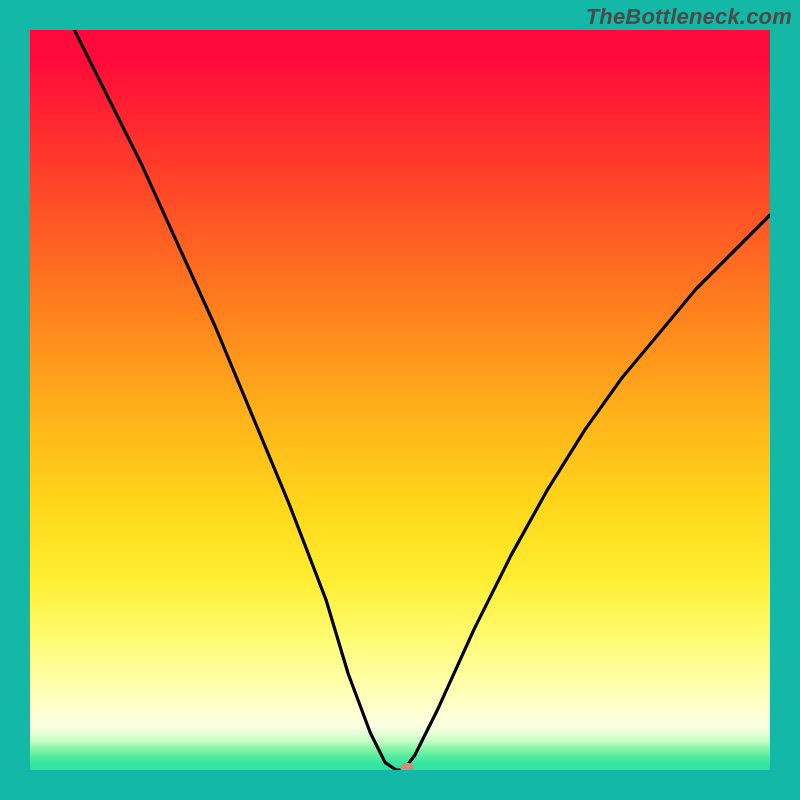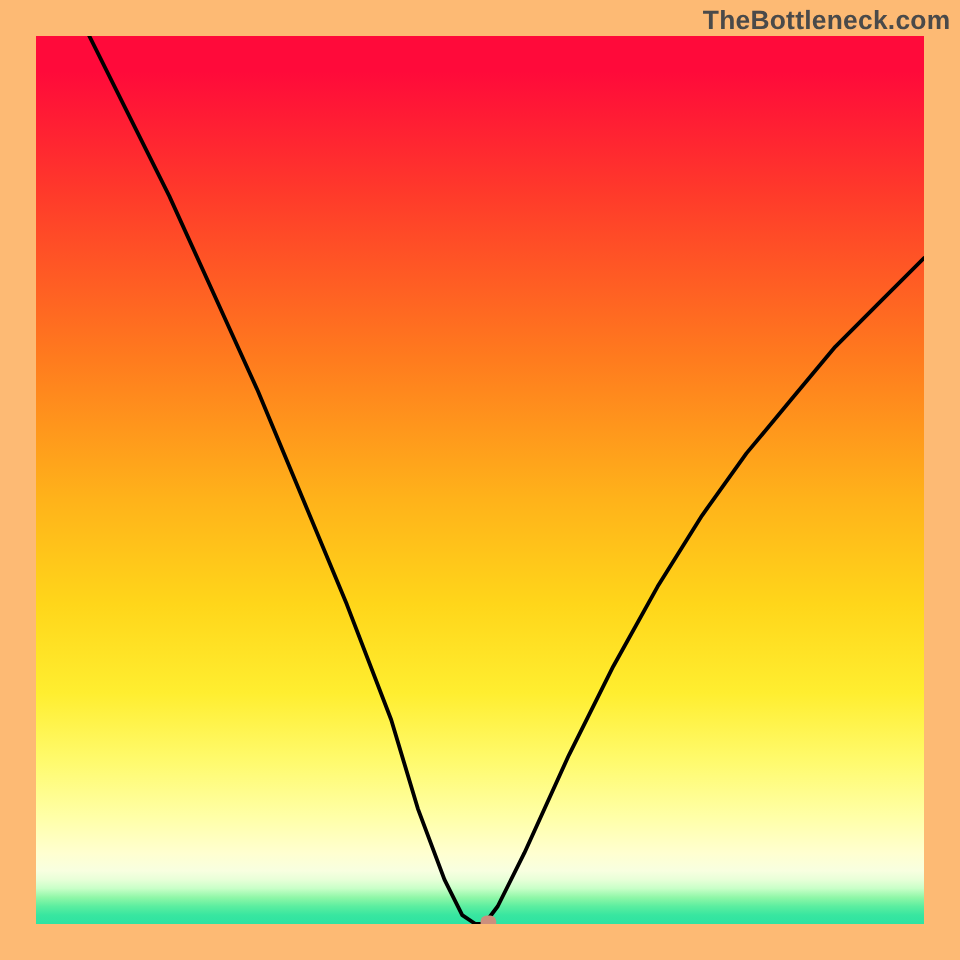--- a/index.html
+++ b/index.html
@@ -8,21 +8,22 @@
     width: 800px;
     height: 800px;
     background: #000;
     font-family: Arial, Helvetica, sans-serif;
     overflow: hidden;
   }
   .frame {
     position: relative;
     width: 800px;
     height: 800px;
-    background: #fdba74;
+    background: #14b8a6;
+    font-style: italic;
   }
   .watermark {
     position: absolute;
     top: 4px;
     right: 8px;
     color: #4a4a4a;
     font-size: 22px;
     font-weight: 600;
     letter-spacing: 0.2px;
     z-index: 10;

